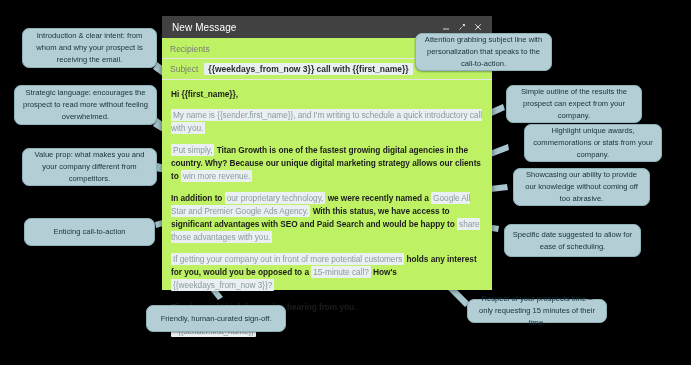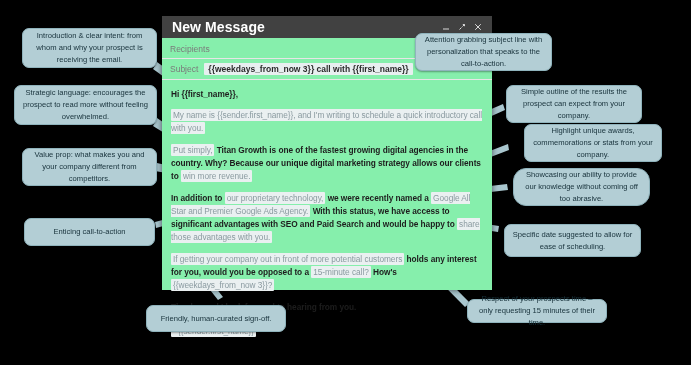--- a/index.html
+++ b/index.html
@@ -17,31 +17,31 @@
     width: 330px; height: 274px;
     background: #ffffff;
     box-shadow: 0 0 6px rgba(0,0,0,0.6);
   }
   #titlebar {
     height: 22px; background: #414141;
     display: flex; align-items: center;
     padding: 0 6px 0 10px;
   }
   #title-text {
-    color: #ffffff; font-size: 14px; font-weight: bold;
+    color: #ffffff; font-size: 10px; font-weight: normal;
     letter-spacing: .1px; flex: 1;
   }
   .win-btn {
     color: #d8d8d8; font-size: 9px; width: 16px;
     text-align: center; line-height: 22px; cursor: default;
     display: inline-block;
   }
   .win-btn svg { display: block; margin: 0 auto; }
 
-  #compose-body { background: #86efac; height: 252px; position: relative; }
+  #compose-body { background: #bef264; height: 252px; position: relative; }
 
   .field-row {
     display: flex; align-items: center;
     height: 21px; padding: 0 8px;
     border-bottom: 1px solid #e6e6e6;
     font-size: 8.5px; color: #777;
   }
   #recipients-row { padding-top: 2px; }
   .field-label { color: #7b7b7b; margin-right: 6px; font-size: 8.5px; }
   .subject-val {
@@ -207,21 +207,21 @@
   </div>
 
   <div class="callout" style="left:506px; top:85px; width:136px; height:38px;">
     <span>Simple outline of the results the prospect can expect from your company.</span>
   </div>
 
   <div class="callout" style="left:524px; top:124px; width:138px; height:38px;">
     <span>Highlight unique awards, commemorations or stats from your company.</span>
   </div>
 
-  <div class="callout" style="left:513px; top:168px; width:137px; height:38px;border-radius:13px;">
+  <div class="callout" style="left:513px; top:168px; width:137px; height:38px;">
     <span>Showcasing our ability to provide our knowledge without coming off too abrasive.</span>
   </div>
 
   <div class="callout" style="left:504px; top:224px; width:137px; height:33px;">
     <span>Specific date suggested to allow for ease of scheduling.</span>
   </div>
 
   <div class="callout" style="left:146px; top:305px; width:140px; height:27px;">
     <span>Friendly, human-curated sign-off.</span>
   </div>

